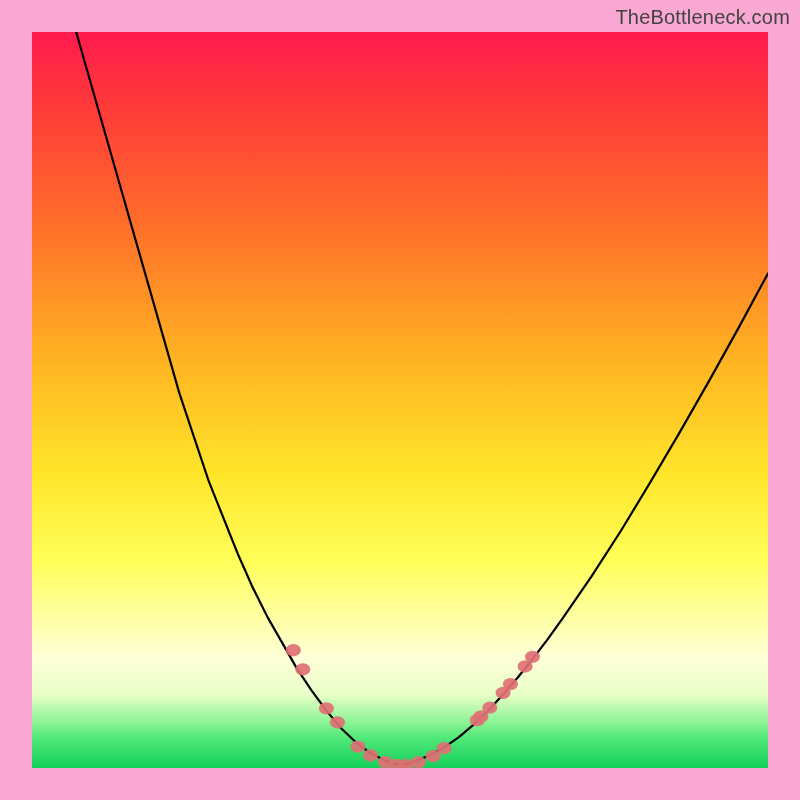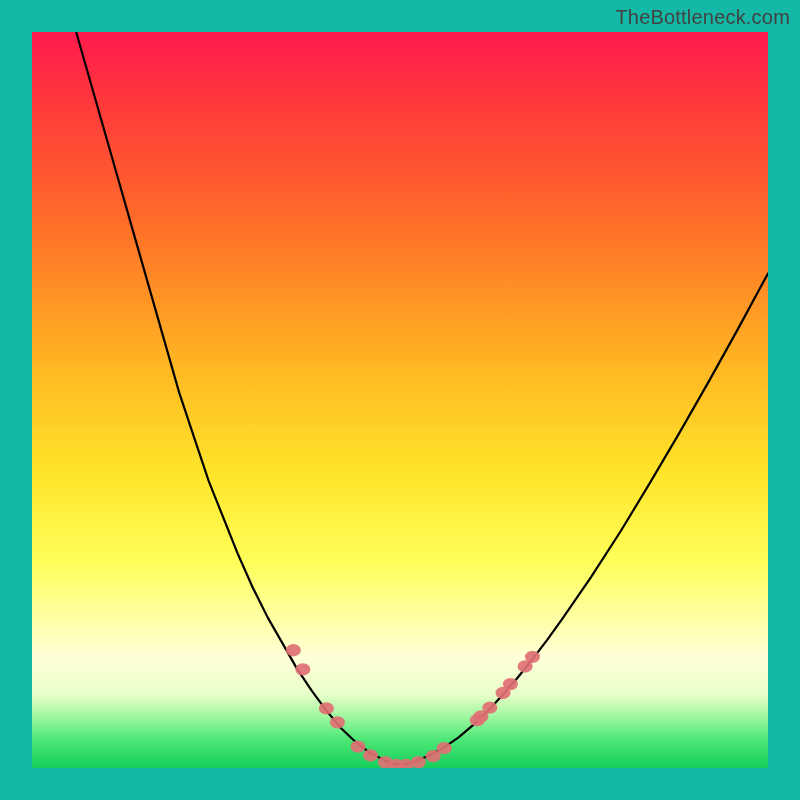--- a/index.html
+++ b/index.html
@@ -8,21 +8,21 @@
     width: 800px;
     height: 800px;
     overflow: hidden;
     background: #000;
     font-family: Arial, Helvetica, sans-serif;
   }
   .frame {
     position: relative;
     width: 800px;
     height: 800px;
-    background: #14b8a6;
+    background: #f9a8d4;
   }
   .plot-area {
     position: absolute;
     left: 32px;
     top: 32px;
     width: 736px;
     height: 736px;
     background: linear-gradient(
       to bottom,
       #ff1a4d 0%,

